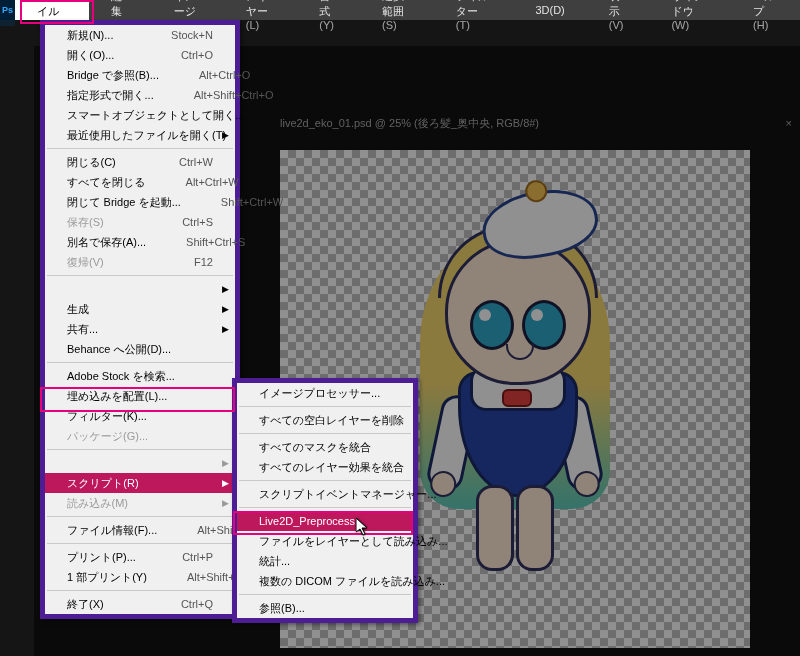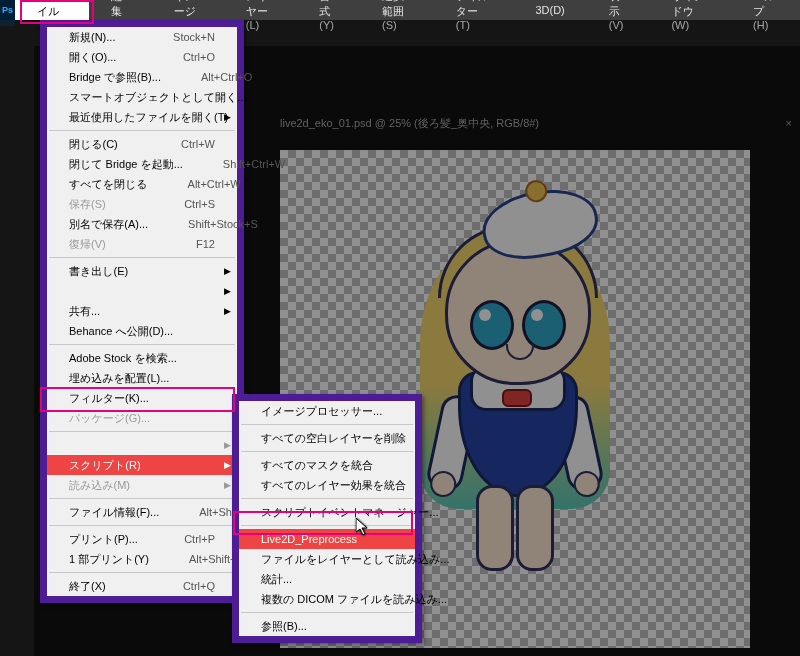--- a/index.html
+++ b/index.html
@@ -35,23 +35,23 @@
   .torso{position:absolute;top:172px;left:48px;width:114px;height:120px;background:#2140a6;border:3px solid #14245e;border-radius:20px 20px 60px 60px/20px 20px 90px 90px}
   .collar{position:absolute;top:166px;left:60px;width:90px;height:40px;background:#fff;border:3px solid #14245e;border-radius:16px}
   .bow{position:absolute;top:190px;left:92px;width:26px;height:14px;background:#e13a3a;border:2px solid #7a1212;border-radius:6px}
   .arm{position:absolute;top:196px;width:30px;height:90px;background:#fff;border:3px solid #14245e;border-radius:16px}
   .arm.l{left:24px;transform:rotate(12deg)}
   .arm.r{right:24px;transform:rotate(-12deg)}
   .hand{position:absolute;bottom:-10px;left:2px;width:22px;height:22px;background:#ffe7d1;border:2px solid #2b2b5a;border-radius:50%}
   .legs{position:absolute;top:286px;left:66px;width:78px;height:80px;display:flex;justify-content:space-between}
   .leg{width:32px;height:80px;background:#ffe7d1;border:3px solid #2b2b5a;border-radius:16px}
   
-  .menu{position:absolute;background:#f0f0f0;color:#000;border:7px solid #4c1d95;box-shadow:2px 2px 4px rgba(0,0,0,.4);z-index:10}
+  .menu{position:absolute;background:#f0f0f0;color:#000;border:5px solid #4c1d95;box-shadow:2px 2px 4px rgba(0,0,0,.4);z-index:10}
   .menu .row{display:flex;align-items:center;height:20px;padding:0 22px 0 22px;white-space:nowrap;position:relative}
-  .menu .row.hov{background:#ef4444;color:#fff}
+  .menu .row.hov{background:#be185d;color:#fff}
   .menu .row.dis{color:#9a9a9a}
   .menu .sep{height:1px;margin:3px 2px;background:#c8c8c8}
   .menu .lbl{flex:1;padding-right:40px}
   .menu .sc{color:#555;font-size:11px}
   .menu .arr{position:absolute;right:6px;font-size:9px}
   .hl-script{position:absolute;top:387px;left:40px;width:191px;height:21px;border:2px solid #e6007e;pointer-events:none;z-index:20}
   .hl-live2d{position:absolute;top:511px;left:233px;width:176px;height:20px;border:2px solid #e6007e;pointer-events:none;z-index:20}
   .cursor{position:absolute;top:518px;left:356px;z-index:30;pointer-events:none}
   .cursor svg{filter:drop-shadow(0 0 1px #000)}
 </style>
@@ -122,57 +122,61 @@
     </div>
     <div class="row">
       <span class="lbl">開く(O)...</span>
       <span class="sc">Ctrl+O</span>
     </div>
     <div class="row">
       <span class="lbl">Bridge で参照(B)...</span>
       <span class="sc">Alt+Ctrl+O</span>
     </div>
     <div class="row">
+      <span class="lbl">指定形式で開く...</span>
+      <span class="sc">Alt+Shift+Ctrl+O</span>
+    </div>
+    <div class="row">
       <span class="lbl">スマートオブジェクトとして開く...</span>
     </div>
     <div class="row">
       <span class="lbl">最近使用したファイルを開く(T)</span>
       <span class="arr">▶</span>
     </div>
     <div class="sep"></div>
     <div class="row">
       <span class="lbl">閉じる(C)</span>
       <span class="sc">Ctrl+W</span>
     </div>
     <div class="row">
+      <span class="lbl">すべてを閉じる</span>
+      <span class="sc">Alt+Ctrl+W</span>
+    </div>
+    <div class="row">
       <span class="lbl">閉じて Bridge を起動...</span>
       <span class="sc">Shift+Ctrl+W</span>
     </div>
-    <div class="row">
-      <span class="lbl">すべてを閉じる</span>
-      <span class="sc">Alt+Ctrl+W</span>
-    </div>
     <div class="row dis">
       <span class="lbl">保存(S)</span>
       <span class="sc">Ctrl+S</span>
     </div>
     <div class="row">
       <span class="lbl">別名で保存(A)...</span>
-      <span class="sc">Shift+Stock+S</span>
+      <span class="sc">Shift+Ctrl+S</span>
     </div>
     <div class="row dis">
       <span class="lbl">復帰(V)</span>
       <span class="sc">F12</span>
     </div>
     <div class="sep"></div>
     <div class="row">
-      <span class="lbl">書き出し(E)</span>
-      <span class="arr">▶</span>
-    </div>
-    <div class="row">
+      <span class="arr">▶</span>
+    </div>
+    <div class="row">
+      <span class="lbl">生成</span>
       <span class="arr">▶</span>
     </div>
     <div class="row">
       <span class="lbl">共有...</span>
       <span class="arr">▶</span>
     </div>
     <div class="row">
       <span class="lbl">Behance へ公開(D)...</span>
     </div>
     <div class="sep"></div>
@@ -214,21 +218,21 @@
       <span class="lbl">1 部プリント(Y)</span>
       <span class="sc">Alt+Shift+Ctrl+P</span>
     </div>
     <div class="sep"></div>
     <div class="row">
       <span class="lbl">終了(X)</span>
       <span class="sc">Ctrl+Q</span>
     </div>
   </div>
 
-<div class="menu" id="script-menu" style="top:394px;left:232px;width:176px">
+<div class="menu" id="script-menu" style="top:378px;left:232px;width:176px">
     <div class="row">
       <span class="lbl">イメージプロセッサー...</span>
     </div>
     <div class="sep"></div>
     <div class="row">
       <span class="lbl">すべての空白レイヤーを削除</span>
     </div>
     <div class="sep"></div>
     <div class="row">
       <span class="lbl">すべてのマスクを統合</span>

